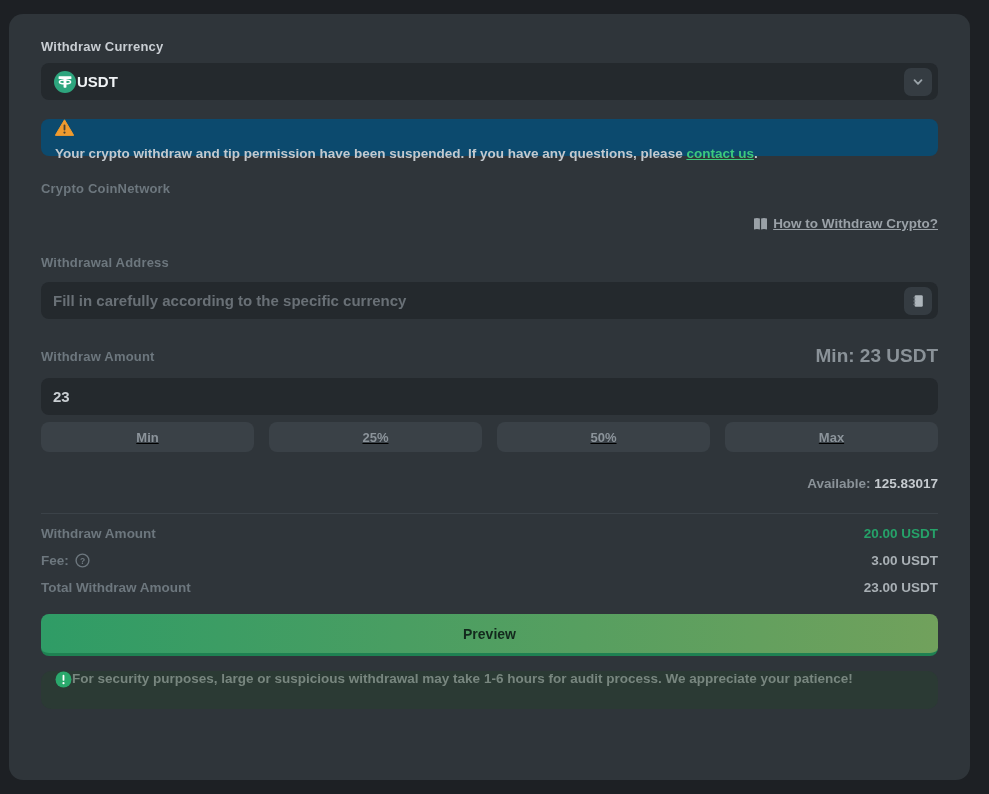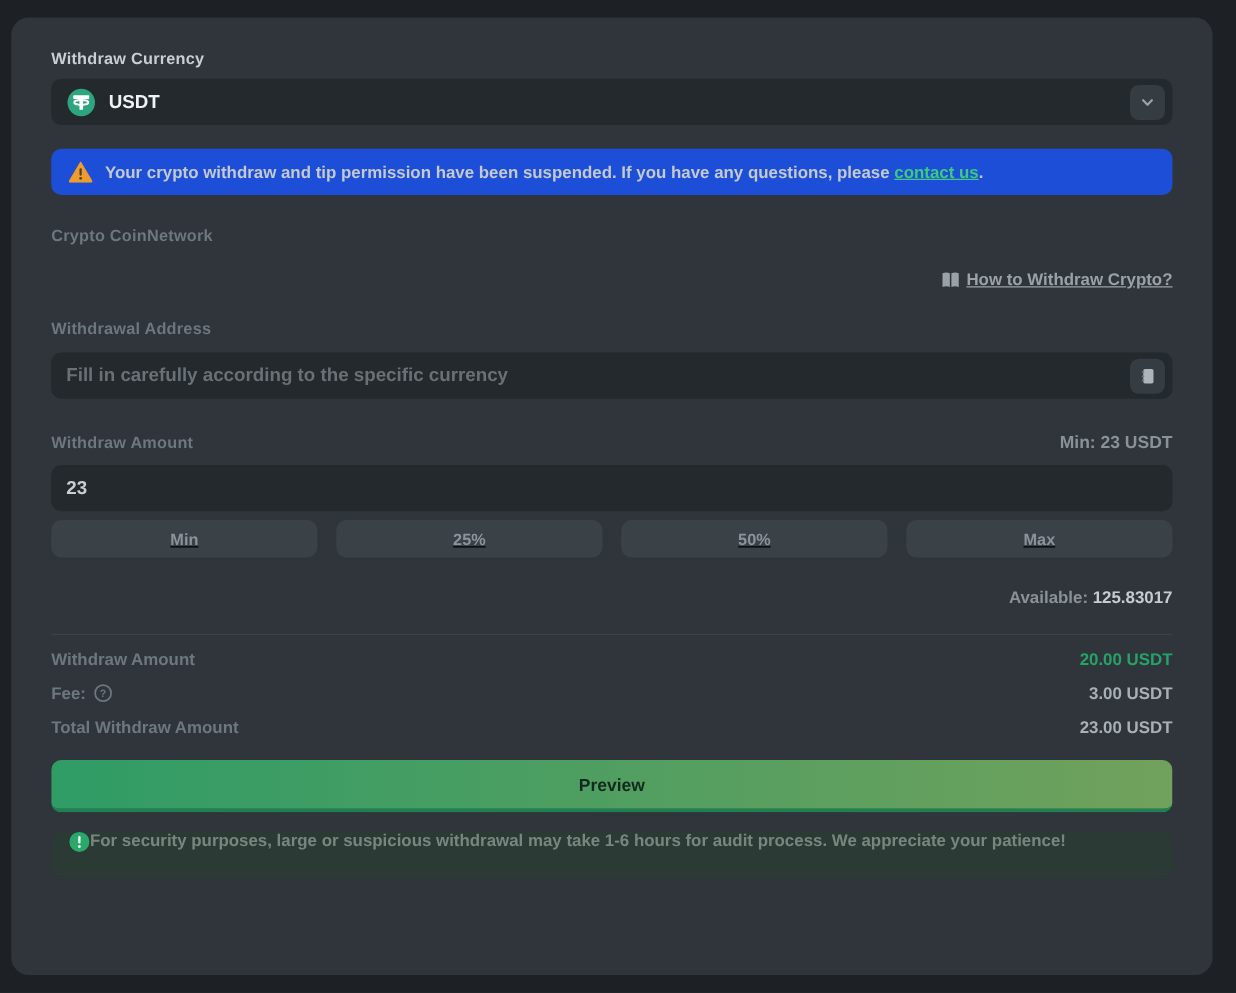--- a/index.html
+++ b/index.html
@@ -10,51 +10,51 @@
     background:#2f353a; border-radius:14px; padding:25px 32px 20px 32px;
   }
   .label { font-size:13px; font-weight:700; color:#6d777e; letter-spacing:.2px; }
   .label.bright { color:#c9ced3; }
 
   .select {
     margin-top:9px; height:37px; background:#24292d; border-radius:8px;
     display:flex; align-items:center; padding:0 6px 0 12px; cursor:pointer;
   }
   .select .sel-text { font-size:13px; font-weight:700; color:#a7aeb4; }
-  .select .sel-text.white { font-size:15px; color:#f0f3f5; margin-left:10px; }
+  .select .sel-text.white { font-size:15px; color:#f0f3f5; }
   .spacer { flex:1; }
   .sq-btn {
     width:28px; height:28px; border-radius:7px; background:#353c42;
     display:flex; align-items:center; justify-content:center; cursor:pointer; flex:0 0 auto;
   }
 
   .banner-warn {
-    margin-top:19px; height:37px; background:#1d4ed8; border-radius:8px;
-    display:flex; align-items:center; padding:0 14px; gap:10px;
+    margin-top:19px; height:37px; background:#0c4a6e; border-radius:8px;
+    display:flex; padding:0 14px; gap:10px;flex-direction:column;
   }
   .banner-warn .txt { font-size:13.5px; font-weight:600; color:#c3c9ce; }
   .banner-warn a { color:#3dc97e; font-weight:700; text-decoration:underline; cursor:pointer; }
 
   .section-gap { margin-top:25px; }
 
   .help-row { margin-top:20px; display:flex; justify-content:flex-end; align-items:center; gap:5px; }
   .help-row .link { font-size:13.5px; font-weight:700; color:#9aa1a7; text-decoration:underline; cursor:pointer; }
 
   .input-box {
     margin-top:11px; height:37px; background:#24292d; border-radius:8px;
     display:flex; align-items:center; padding:0 6px 0 12px;
   }
   .input-box input {
     flex:1; background:transparent; border:none; outline:none;
     font-family:"Liberation Sans", sans-serif; font-size:15px; font-weight:600; color:#c9ced2;
   }
   .input-box input::placeholder { color:#697076; font-weight:600; }
 
   .row-between { display:flex; justify-content:space-between; align-items:center; }
-  .min-note { font-size:14px; font-weight:700; color:#8a9298; }
+  .min-note { font-size:19px; font-weight:700; color:#8a9298; }
 
   .quick-row { margin-top:7px; display:flex; gap:15px;text-decoration:underline; }
   .quick-btn {
     flex:1; height:30px; background:#3a4147; border:none; border-radius:8px;
     font-family:"Liberation Sans", sans-serif; font-size:13px; font-weight:700; color:#8c949b;
     cursor:pointer;
   }
 
   .avail-row { margin-top:24px; text-align:right; font-size:13.5px; }
   .avail-row .a-lbl { color:#8a9298; font-weight:600; }

